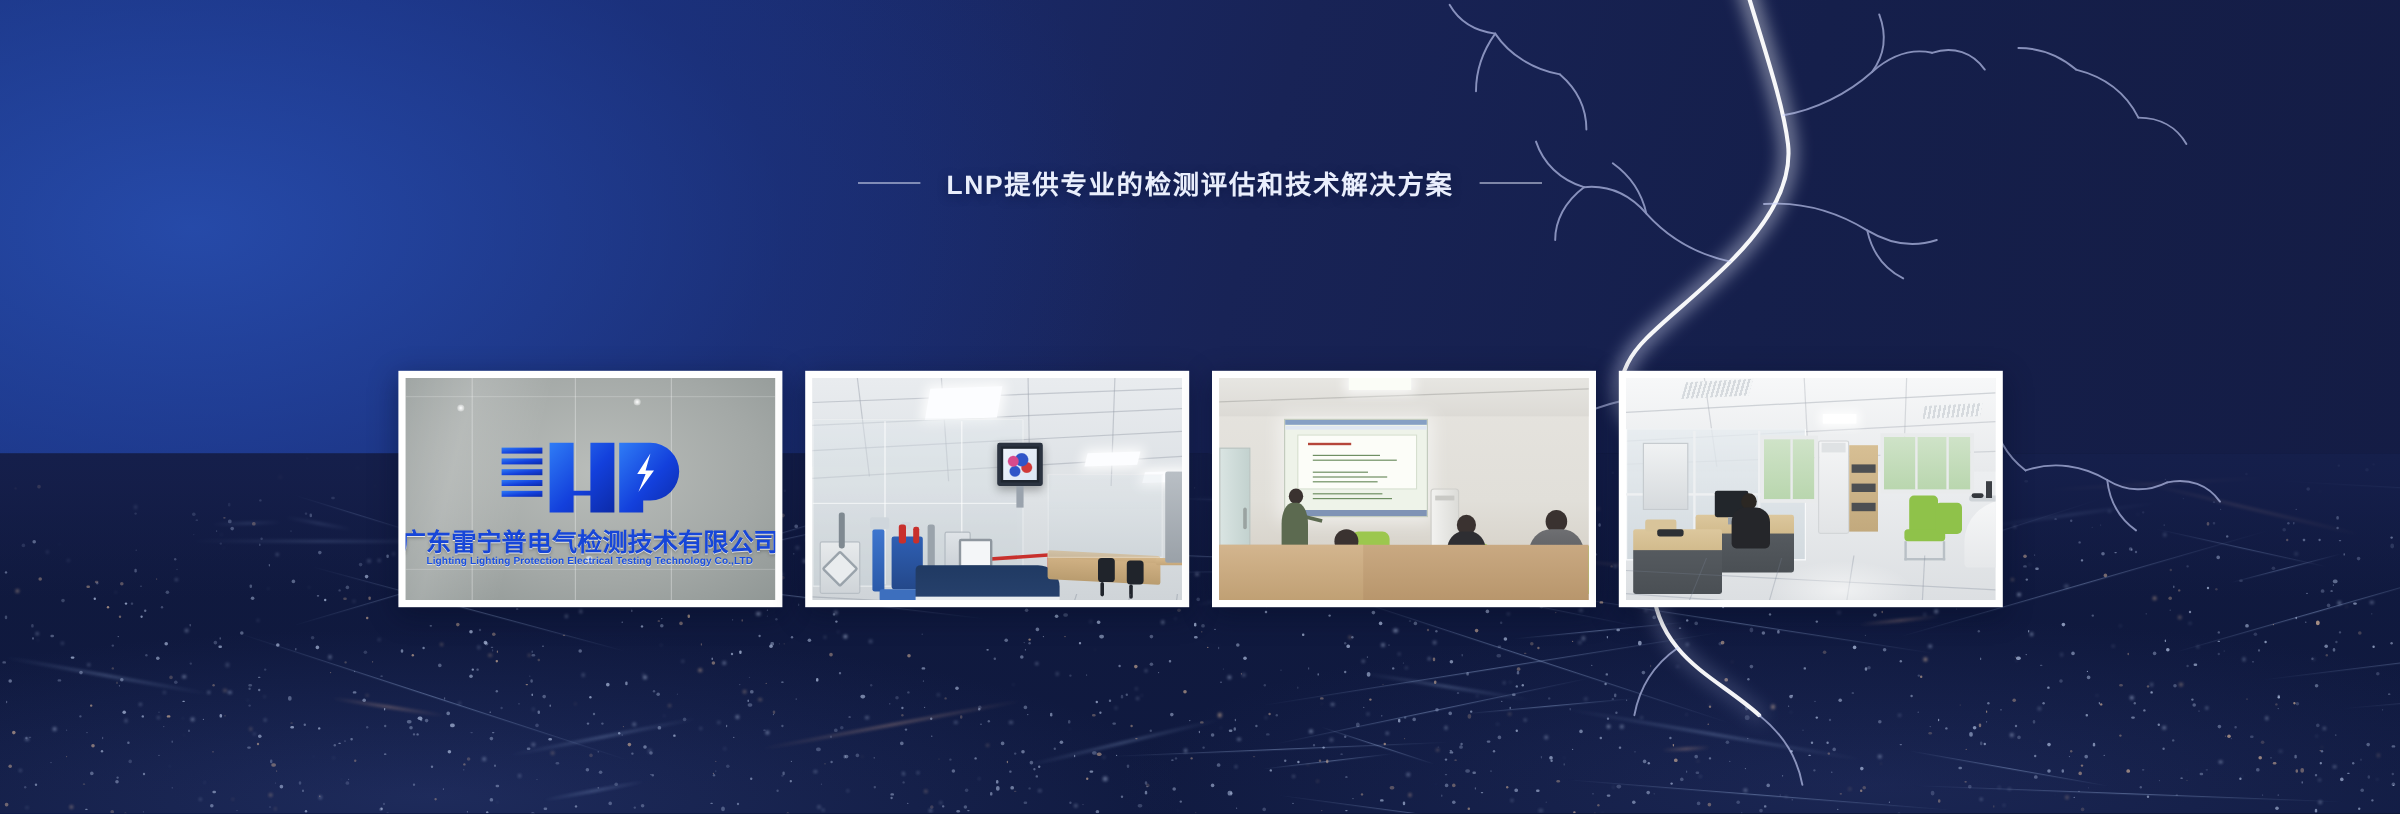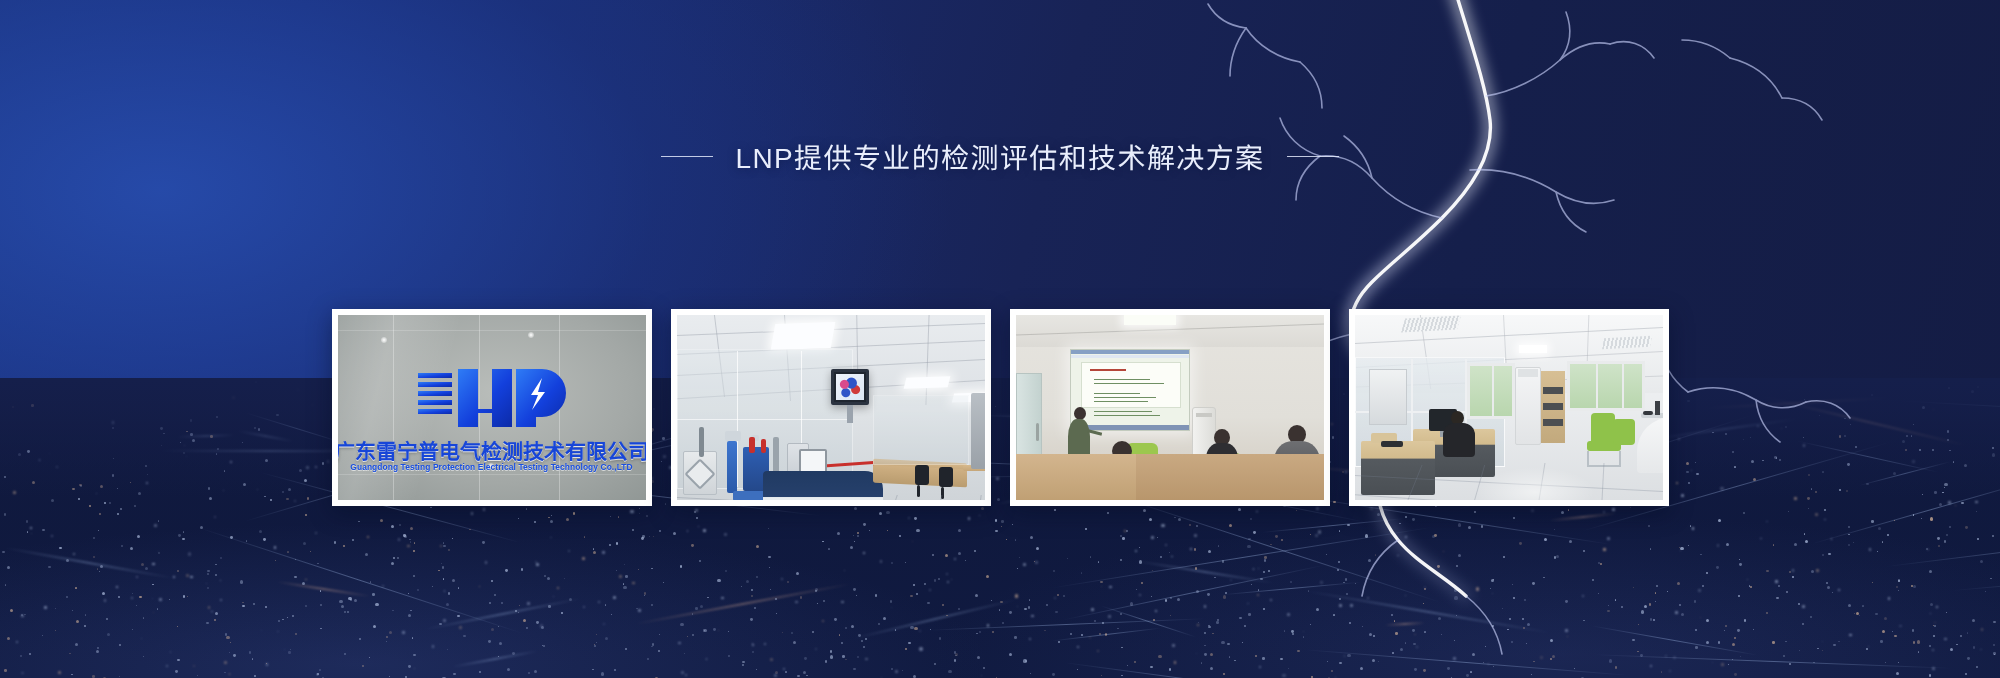--- a/index.html
+++ b/index.html
@@ -65,22 +65,22 @@
     margin-top:24px;
     display:flex; align-items:center; justify-content:center; gap:22px;
     white-space:nowrap;
   }
   .sub-rule{
     display:block; width:52px; height:1px;
     background:rgba(232,238,255,.82);
   }
   .subtitle{
     color:#e9eefc;
-    font-size:28px;
-    font-weight:400;
+    font-size:22px;
+    font-weight:700;
     letter-spacing:1.4px;
     text-shadow:0 1px 8px rgba(10,20,60,.6);
   }
 
   
   .thumbs{
     position:absolute; top:309px; left:0; right:0;
     display:flex; justify-content:center; gap:19px;
     z-index:7;
   }
@@ -1841,21 +1841,21 @@
 
             <path d="M42,4 h20 v40 h14 v-40 h20 v58 h-20 v-14 h-14 v14 h-20 z"></path>
 
             <path d="M100,4 h26 a24,24 0 0 1 0,48 h-6 v10 h-20 z"></path>
           </g>
 
           <path d="M126,13 l-11,17 h7 l-6,15 13,-18 h-7 z" fill="#ffffff"></path>
         </svg>
 
         <div class="sign-cn">广东雷宁普电气检测技术有限公司</div>
-        <div class="sign-en">Guangdong Testing Protection Electrical Testing Technology Co.,LTD</div>
+        <div class="sign-en">Lighting Lighting Protection Electrical Testing Technology Co.,LTD</div>
       </div>
     </div>
 
     <div class="thumb">
       <div class="thumb-inner p2">
         <div class="ceiling"></div>
 
         <div class="ceil-grid" style="left:0;right:0;top:14px;height:1px;transform:skewY(-2.2deg)"></div>
         <div class="ceil-grid" style="left:0;right:0;top:32px;height:1px;transform:skewY(-2.6deg)"></div>
         <div class="ceil-grid" style="left:0;right:0;top:52px;height:1px;transform:skewY(-3deg)"></div>

